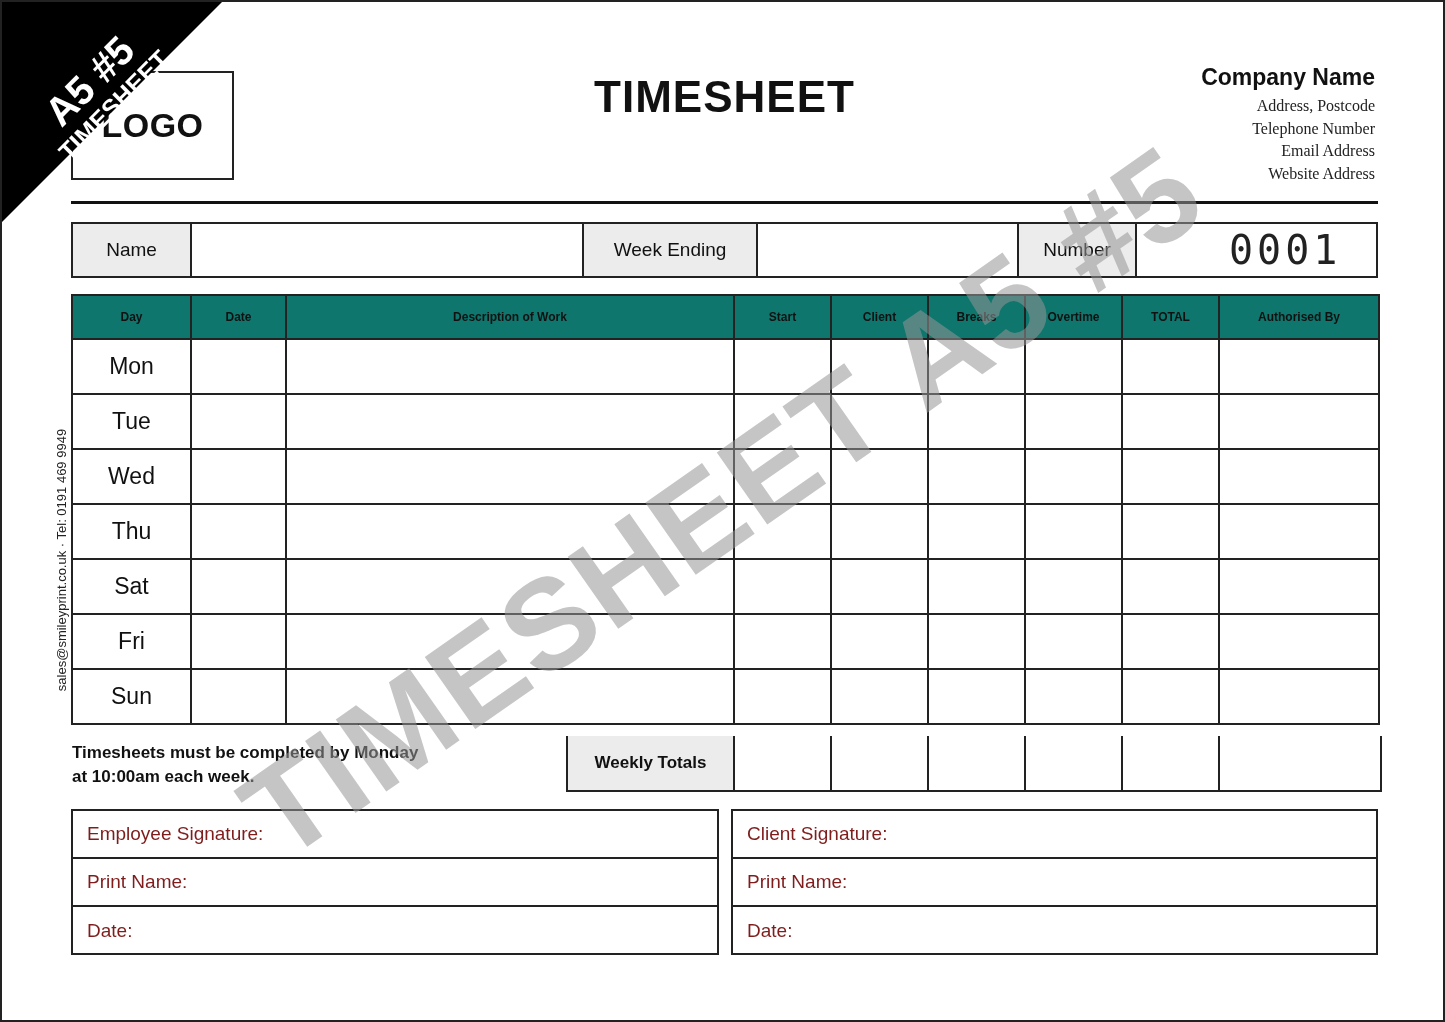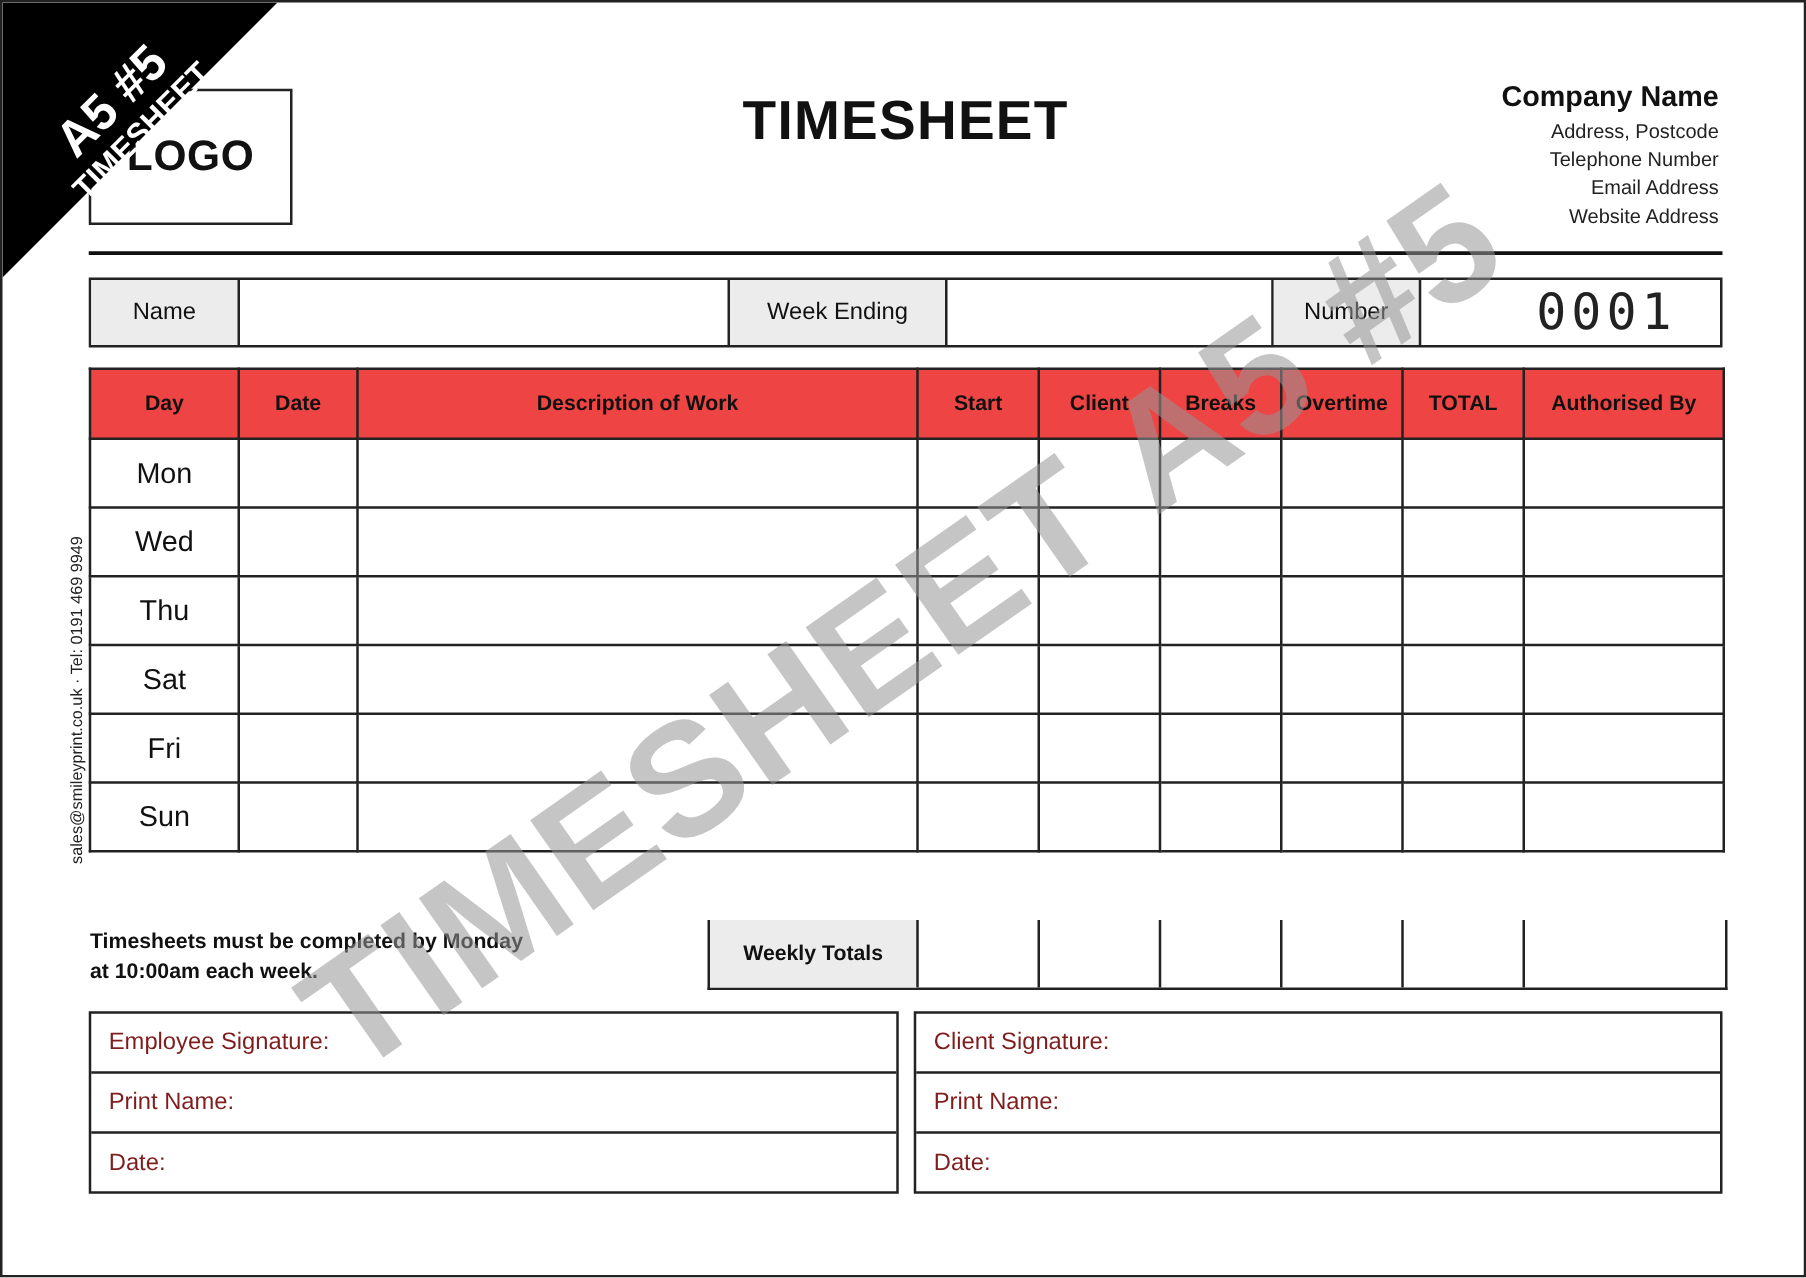--- a/index.html
+++ b/index.html
@@ -13,35 +13,35 @@
   .corner-text .big { font-size: 40px; display: block; }
   .corner-text .small { font-size: 25px; display: block; margin-top: 2px; }
 
   
   .logo { position: absolute; left: 69px; top: 69px; width: 163px; height: 109px; border: 2px solid #222; display: flex; align-items: center; justify-content: center; font-size: 34px; font-weight: bold; letter-spacing: 0.5px; }
 
   .title { position: absolute; left: 500px; top: 70px; width: 445px; text-align: center; font-size: 44px; font-weight: bold; letter-spacing: 1px; }
 
   .company { position: absolute; right: 68px; top: 62px; text-align: right; }
   .company .cname { font-size: 23px; font-weight: bold; margin-bottom: 4px; }
-  .company .cline { font-size: 16px; line-height: 22.5px; color: #222; }
+  .company .cline { font-size: 16px; line-height: 22.5px; color: #222; font-family: Liberation Serif, serif; }
 
   .hr { position: absolute; left: 69px; top: 199px; width: 1307px; height: 3px; background: #111; }
 
   
   .info { position: absolute; left: 69px; top: 220px; width: 1307px; height: 56px; border: 2px solid #222; display: flex; }
   .info .cell { height: 100%; border-right: 2px solid #222; display: flex; align-items: center; justify-content: center; font-size: 19px; font-weight: normal; }
   .info .cell:last-child { border-right: none; }
   .shade { background: #ececec; }
   .info .number { font-family: "DejaVu Sans Mono", "Liberation Mono", monospace; font-weight: normal; font-size: 40px; letter-spacing: 4px; color: #222; justify-content: flex-start; padding-left: 92px; }
 
   
   table.grid { position: absolute; left: 69px; top: 292px; border-collapse: collapse; table-layout: fixed; }
   table.grid th, table.grid td { border: 2px solid #222; }
-  table.grid th { height: 56px; font-size: 17px; font-weight: bold; background: #ef4444; text-align: center; }
+  table.grid th { height: 44px; font-size: 12px; font-weight: bold; background: #0f766e; text-align: center; }
   table.grid td { height: 55px; }
   table.grid td.day { font-size: 23px; text-align: center; font-weight: normal; }
 
   
   .totals { position: absolute; left: 564px; top: 734px; height: 56px; display: flex; border: 2px solid #222; border-top: none; }
   .totals .tcell { height: 100%; border-right: 2px solid #222; }
   .totals .tcell:last-child { border-right: none; }
   .totals .label { display: flex; align-items: center; justify-content: center; font-size: 17px; font-weight: bold; background: #ececec; }
 
   .notice { position: absolute; left: 70px; top: 739px; font-size: 17px; font-weight: bold; line-height: 24px; }
@@ -121,20 +121,31 @@
         <td></td>
           <td></td>
         <td></td>
           <td></td>
         <td></td>
           <td></td>
         <td></td>
           <td></td>
       </tr>
       <tr>
+        <td class="day">Tue</td>
+        <td></td>
+          <td></td>
+        <td></td>
+          <td></td>
+        <td></td>
+          <td></td>
+        <td></td>
+          <td></td>
+      </tr>
+      <tr>
         <td class="day">Wed</td>
         <td></td>
           <td></td>
         <td></td>
           <td></td>
         <td></td>
           <td></td>
         <td></td>
           <td></td>
       </tr>

